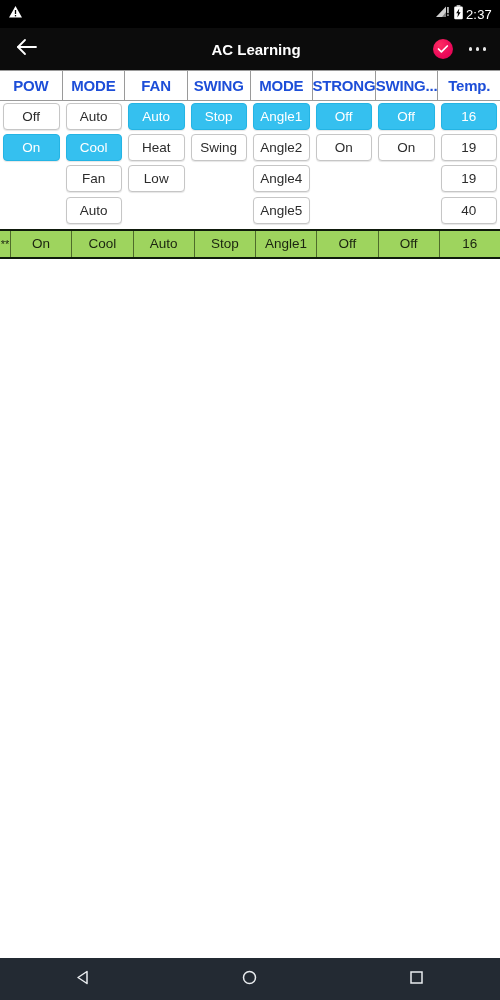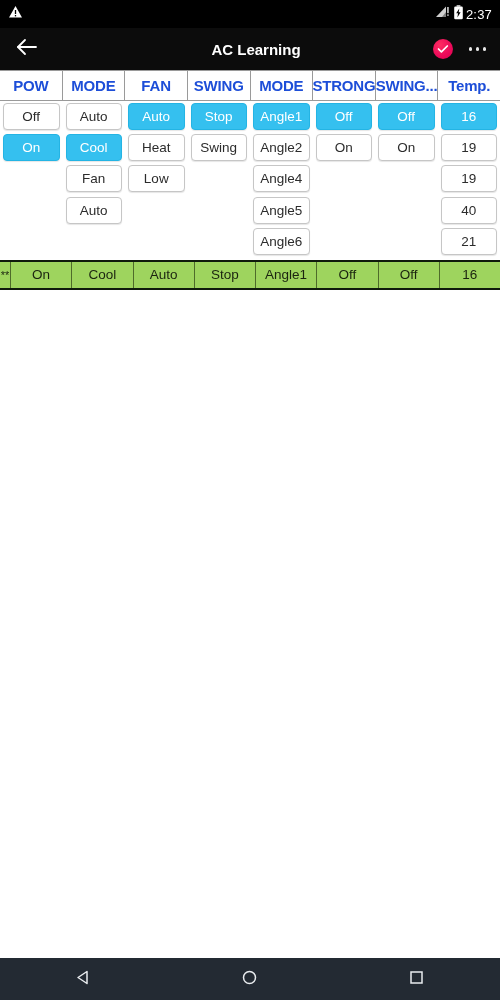--- a/index.html
+++ b/index.html
@@ -283,34 +283,20 @@
           <div class="cell empty"></div>
           <div class="cell">
             <div class="pill">Angle5</div>
           </div>
           <div class="cell empty"></div>
           <div class="cell empty"></div>
           <div class="cell">
             <div class="pill">40</div>
           </div>
         </div>
-        <div class="body-row">
-          <div class="cell empty"></div>
-          <div class="cell empty"></div>
-          <div class="cell empty"></div>
-          <div class="cell empty"></div>
-          <div class="cell">
-            <div class="pill">Angle6</div>
-          </div>
-          <div class="cell empty"></div>
-          <div class="cell empty"></div>
-          <div class="cell">
-            <div class="pill">21</div>
-          </div>
-        </div>
       </div>
 
     <div class="summary">
       <div class="sum-cell idx">**</div>
       <div class="sum-cell">On</div>
       <div class="sum-cell">Cool</div>
       <div class="sum-cell">Auto</div>
       <div class="sum-cell">Stop</div>
       <div class="sum-cell">Angle1</div>
       <div class="sum-cell">Off</div>

